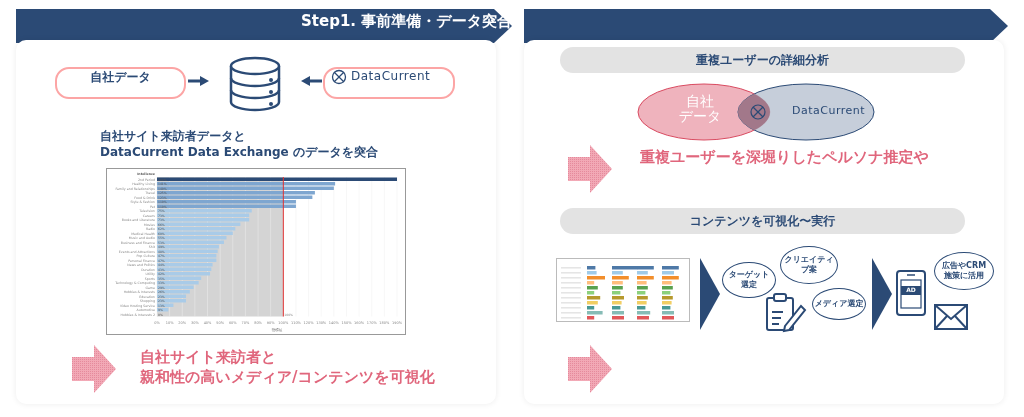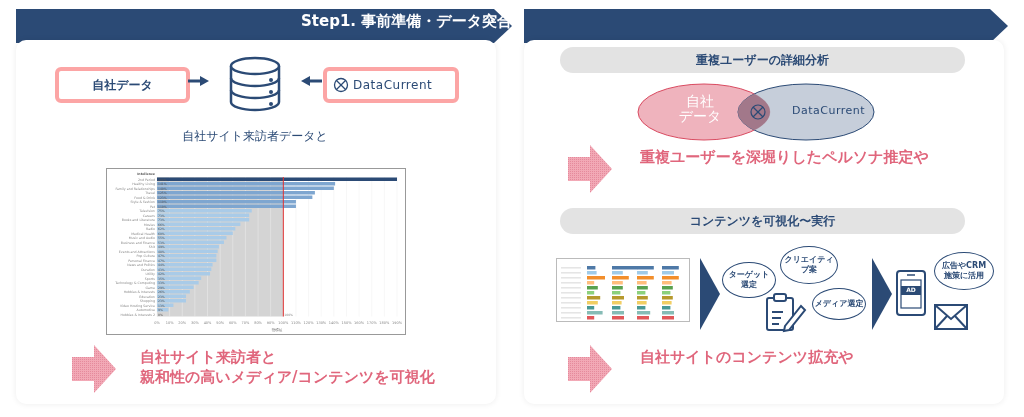--- a/index.html
+++ b/index.html
@@ -1,22 +1,22 @@
 <!DOCTYPE html>
 <html><head>
 <meta charset="utf-8">
 <style>
   html,body{margin:0;padding:0;background:#fff;}
   body{width:1024px;height:417px;position:relative;overflow:hidden;font-family:"DejaVu Sans","Liberation Sans",sans-serif;}
   .hdr{position:absolute;top:0;height:24px;color:#fff;font-weight:bold;font-size:15px;display:flex;align-items:center;justify-content:flex-end;margin-top:9px;}
   .hdr svg{position:absolute;left:0;top:0;}
   .hdr span{position:relative;z-index:1;}
   .card{position:absolute;top:40px;height:364px;background:#fff;border-radius:10px;box-shadow:0 0 6px rgba(0,0,0,0.08);}
-  .box{position:absolute;border:4px solid #fca5a5;border-radius:6px;color:#2b4a75;font-size:12px;font-weight:bold;display:flex;align-items:center;justify-content:center;background:#fff;}
-  .ttl{position:absolute;color:#2b4a75;font-weight:normal;font-size:12px;text-align:center;line-height:16px;}
+  .box{position:absolute;border:2px solid #fca5a5;border-radius:14px;color:#2b4a75;font-size:12px;font-weight:bold;display:flex;align-items:flex-start;justify-content:center;background:#fff;}
+  .ttl{position:absolute;color:#2b4a75;font-weight:bold;font-size:12px;text-align:left;line-height:16px;}
   .pink{position:absolute;color:#e0667c;font-weight:bold;font-size:15px;line-height:20px;}
   .pill{position:absolute;height:26px;border-radius:13px;background:#e3e3e3;color:#2b4a75;font-weight:bold;font-size:12px;display:flex;align-items:center;justify-content:center;}
   .chart{position:absolute;border:1px solid #999;background:#fff;}
   .bubble{position:absolute;border:1.5px solid #2b4a75;border-radius:50%;background:#fff;color:#2b4a75;font-size:8px;font-weight:bold;display:flex;align-items:center;justify-content:center;text-align:center;line-height:10px;}
 </style>
 </head>
 <body>
 
 <div class="hdr" style="left:16px;width:496px;">
   <svg width="496" height="34">
@@ -59,20 +59,21 @@
   <svg style="margin:0 4px 0 6px" width="16" height="16">
       <circle cx="8" cy="8" r="6.5" fill="none" stroke="#2b4a75" stroke-width="1.3"></circle>
       <line x1="3" y1="3" x2="13" y2="13" stroke="#2b4a75" stroke-width="1.3"></line>
       <line x1="13" y1="3" x2="3" y2="13" stroke="#2b4a75" stroke-width="1.3"></line>
     </svg>
   <span style="letter-spacing:0.5px">DataCurrent</span>
 </div>
 
 <div class="ttl" style="left:100px;width:310px;top:128px;">
   <div>自社サイト来訪者データと</div>
+  <div>DataCurrent Data Exchange のデータを突合</div>
 </div>
 
 <div class="chart" style="left:106px;top:168px;width:298px;height:165px;">
   <div id="chartinner" style="position:absolute;left:0;top:0;width:298px;height:165px;"><svg width="298" height="165" xmlns="http://www.w3.org/2000/svg">
         <rect x="50" y="8" width="126.31578947368422" height="139.5" fill="#d4d4d4"></rect>
         <line x1="50" y1="8" x2="50" y2="147.5" stroke="#eee" stroke-width="0.5"></line>
         <text x="50" y="154.5" font-size="3.5" fill="#888" text-anchor="middle">0%</text>
         <line x1="62.631578947368425" y1="8" x2="62.631578947368425" y2="147.5" stroke="#eee" stroke-width="0.5"></line>
         <text x="62.631578947368425" y="154.5" font-size="3.5" fill="#888" text-anchor="middle">10%</text>
         <line x1="75.26315789473685" y1="8" x2="75.26315789473685" y2="147.5" stroke="#eee" stroke-width="0.5"></line>
@@ -368,14 +369,13 @@
   <rect x="1" y="1" width="32" height="24" fill="#fff" stroke="#2b4a75" stroke-width="2"></rect>
   <polyline points="1,1 17,15 33,1" fill="none" stroke="#2b4a75" stroke-width="2"></polyline>
   <line x1="1" y1="25" x2="13" y2="12" stroke="#2b4a75" stroke-width="2"></line>
     <line x1="33" y1="25" x2="21" y2="12" stroke="#2b4a75" stroke-width="2"></line>
 </svg>
 
 <svg style="position:absolute;left:568px;top:345px" width="46" height="48">
     <polygon points="0,12 22,12 22,0 44,24 22,48 22,36 0,36" fill="url(#dots)"></polygon>
   </svg>
 <div class="pink" style="left:640px;top:347px;">
-  <div>自社サイトのコンテンツ拡充や</div>
 </div>
 
 </body></html>

